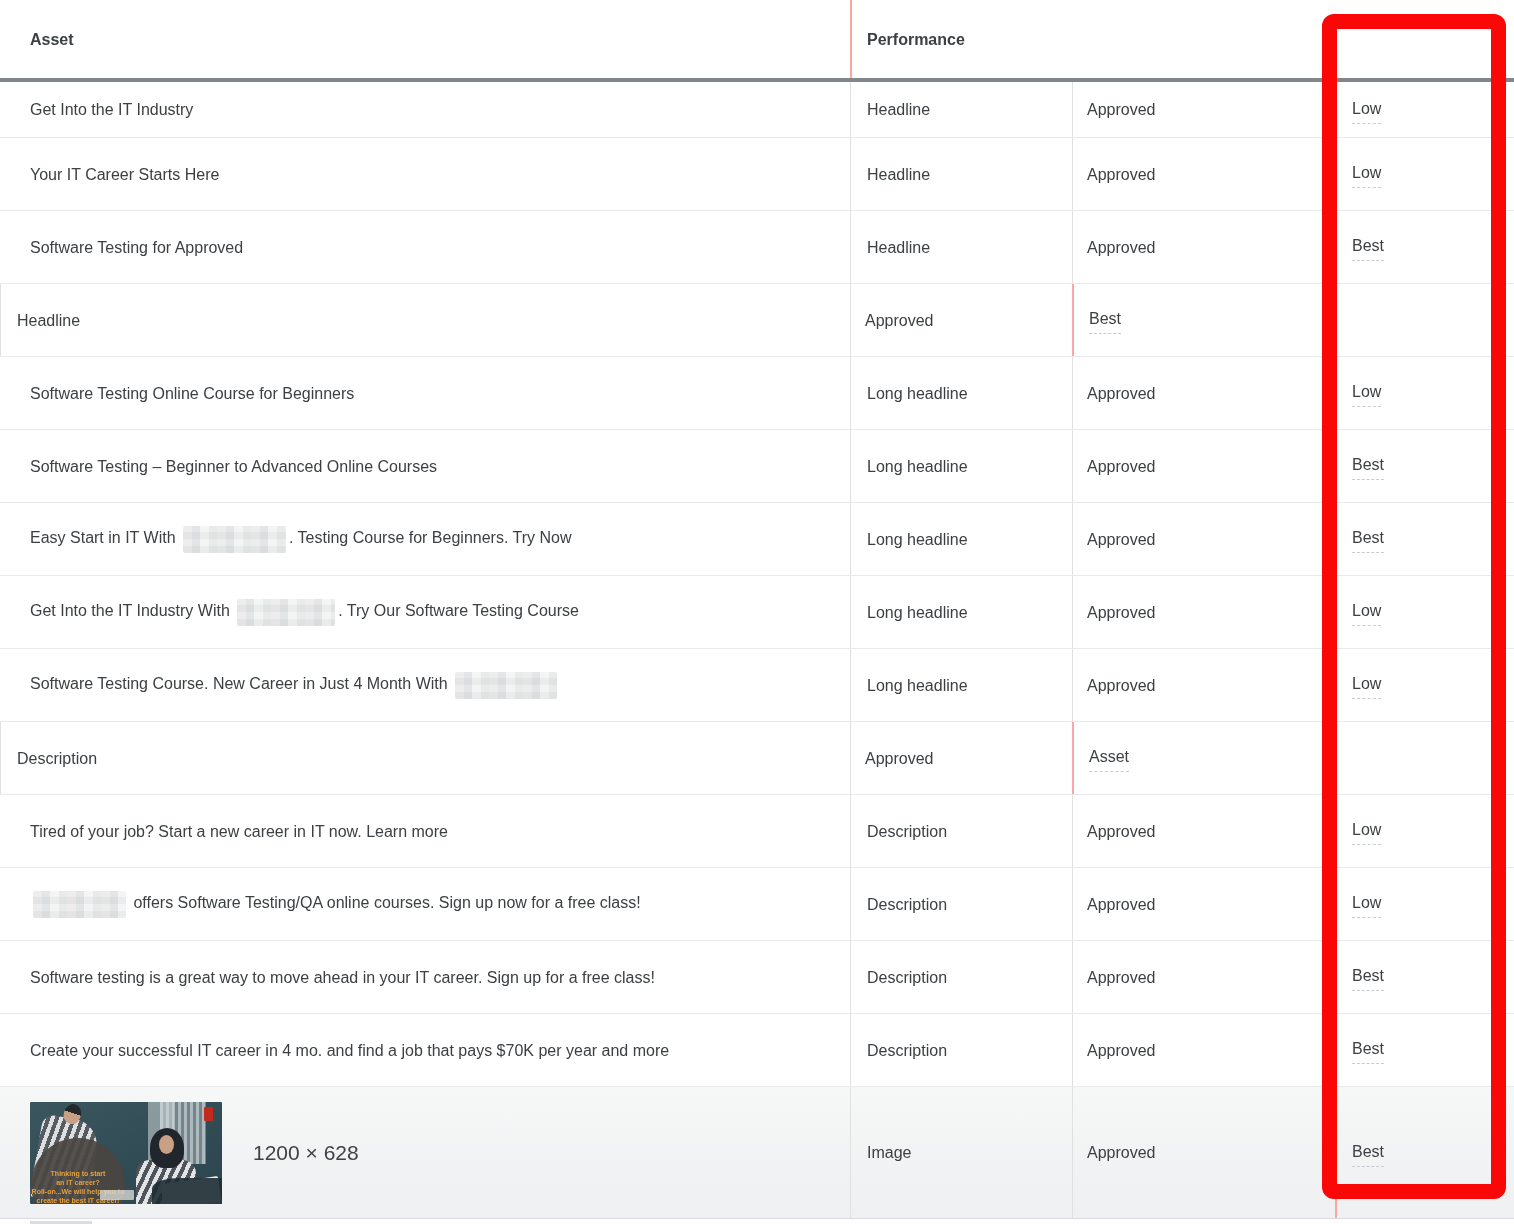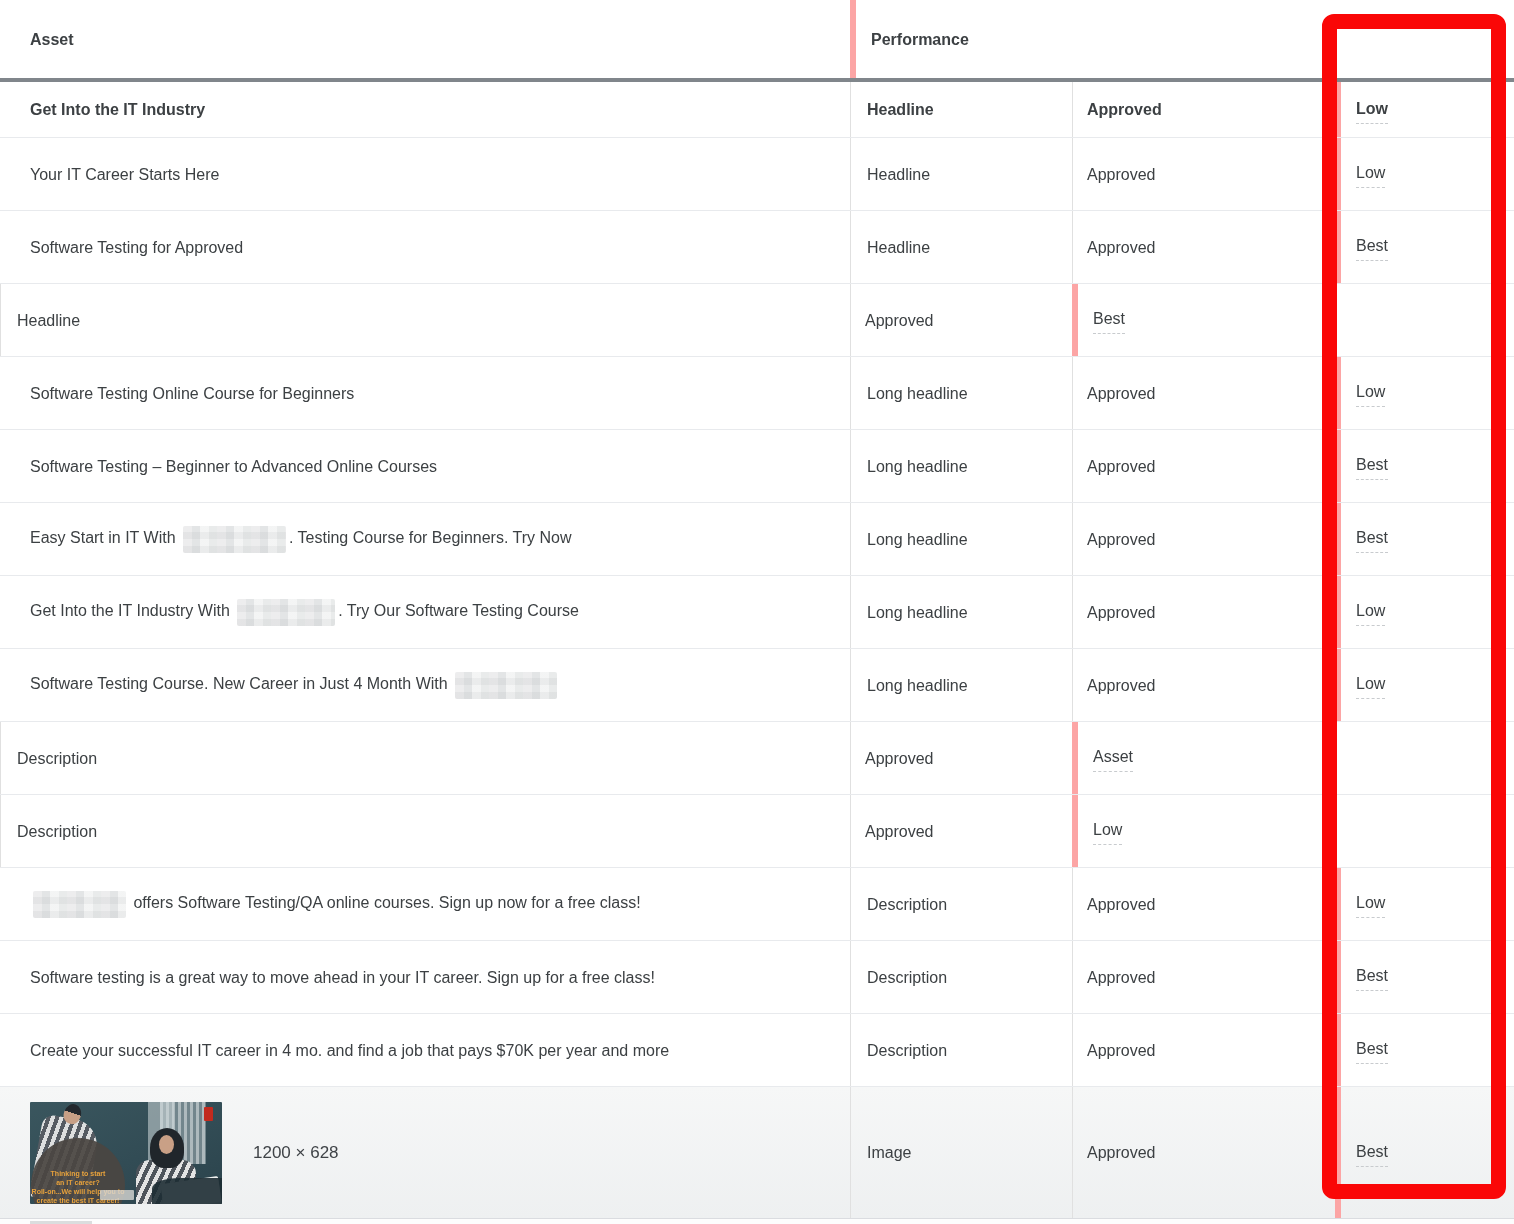--- a/index.html
+++ b/index.html
@@ -5,47 +5,47 @@
   html,body{margin:0;padding:0;background:#fff;}
   body{font-family:"Liberation Sans","DejaVu Sans",sans-serif;color:#3c4043;}
   #app{position:relative;width:1514px;height:1224px;background:#a16207;overflow:hidden;}
 
   
   .grid-row{display:grid;grid-template-columns:850px 222px 263px 179px;box-sizing:border-box;}
   .cell{box-sizing:border-box;display:flex;align-items:center;font-size:16px;line-height:25px;color:#3c4043;}
   .cell.c1{padding-left:30px;padding-right:24px;}
   .cell.c2{padding-left:16px;border-left:1px solid #e0e0e0;}
   .cell.c3{padding-left:14px;border-left:1px solid #e0e0e0;}
-  .cell.c4{padding-left:15px;border-left:6px solid #fca5a5;}
+  .cell.c4{padding-left:15px;border-left:2px solid #fca5a5;}
 
   
   .header{height:82px;border-bottom:4px solid #80868b;background:#fff;}
   .header .cell{font-weight:bold;font-size:16px;color:#3c4043;}
   .sort-arrow{margin-left:18px;font-weight:normal;font-size:19px;color:#5f6368;transform:translateY(-1px);}
 
   
   .row{min-height:73px;border-top:1px solid #e8eaed;background:#fff;}
-  .row.first{min-height:55px;border-top:none;font-weight:bold;}
+  .row.first{min-height:55px;border-top:none;}
   .asset-text{display:block;}
 
   .perf{display:inline-block;border-bottom:1px dashed #c8cbce;padding-bottom:2px;}
 
   .redact{display:inline-block;width:100px;height:27px;vertical-align:middle;border-radius:2px;margin:0 3px;
     background:
       repeating-linear-gradient(0deg, rgba(120,125,130,0.07) 0 7px, rgba(255,255,255,0.05) 7px 14px),
       repeating-linear-gradient(90deg, #ececed 0 9px, #e2e4e5 9px 17px, #f3f4f4 17px 26px, #e8eaea 26px 34px);}
 
   
   .image-row{height:133px;border-top:1px solid #e8eaed;border-bottom:1px solid #dadce0;
     background:linear-gradient(#f6f7f7,#eef0f1);}
   .image-row .cell{color:#3c4043;}
   .thumb-wrap{display:flex;align-items:center;}
   .thumb{position:relative;width:192px;height:102px;border-radius:1px;overflow:hidden;flex:0 0 auto;
     background:linear-gradient(155deg,#3a565e 0%,#324c55 55%,#2b434c 100%);}
-  .dim-label{margin-left:31px;font-size:17px;color:#3f4347;}
+  .dim-label{margin-left:31px;font-size:21px;color:#3f4347;}
 
   
   .t-blinds{position:absolute;right:16px;top:0;width:46px;height:62px;opacity:.75;
     background:repeating-linear-gradient(90deg,#d7dee0 0 3px,#87989e 3px 6px);}
   .t-window{position:absolute;left:118px;top:0;width:26px;height:72px;background:#cfd9db;opacity:.55;}
   .t-reditem{position:absolute;left:174px;top:5px;width:9px;height:14px;background:#c22a1e;border-radius:1px;}
   .t-man-head{position:absolute;left:34px;top:2px;width:17px;height:20px;border-radius:50% 50% 45% 45%;
     background:linear-gradient(#23282d 45%,#c8a086 45%);transform:rotate(18deg);}
   .t-man-body{position:absolute;left:6px;top:16px;width:58px;height:84px;border-radius:12px 26px 4px 4px;
     transform:rotate(10deg);opacity:.95;
@@ -213,20 +213,23 @@
           <span>Description</span>
         </div>
         <div class="cell c3">
           <span>Approved</span>
         </div>
         <div class="cell c4">
           <span class="perf">Asset</span>
         </div>
       </div>
       <div class="grid-row row">
+        <div class="cell c1">
+          <span class="asset-text">Tired of your job? Start a new career in IT now. Learn more</span>
+        </div>
         <div class="cell c2">
           <span>Description</span>
         </div>
         <div class="cell c3">
           <span>Approved</span>
         </div>
         <div class="cell c4">
           <span class="perf">Low</span>
         </div>
       </div>

